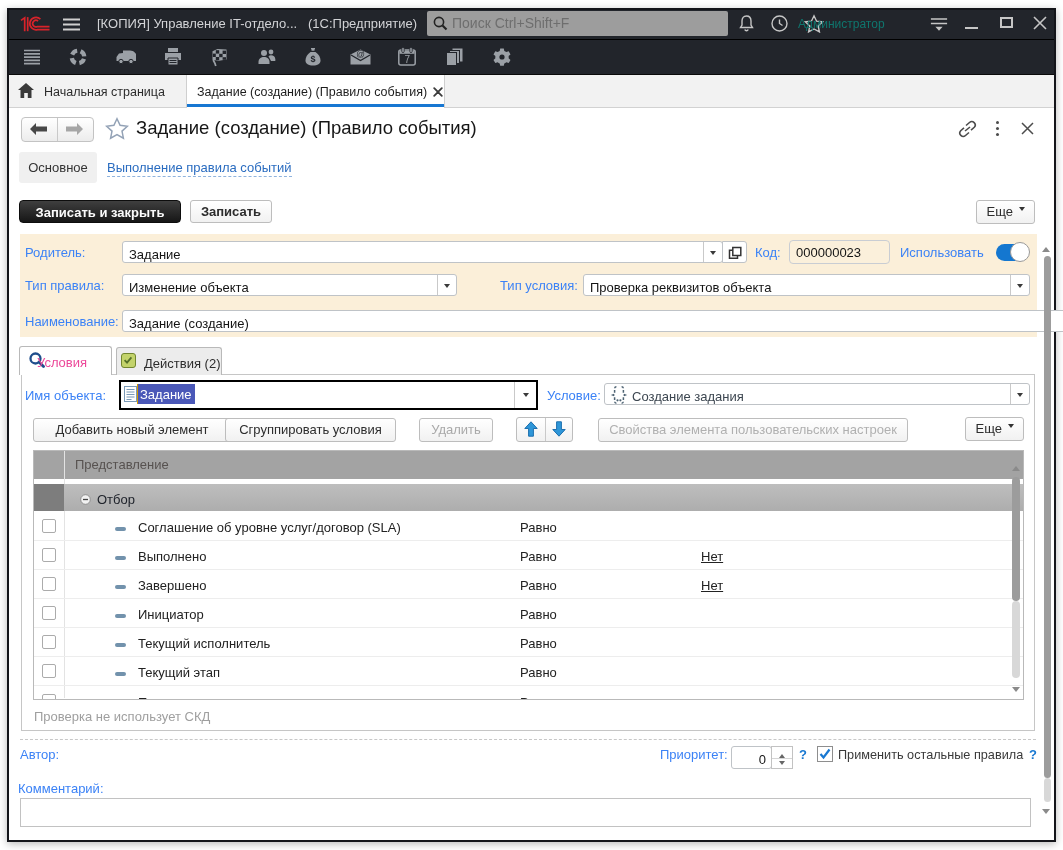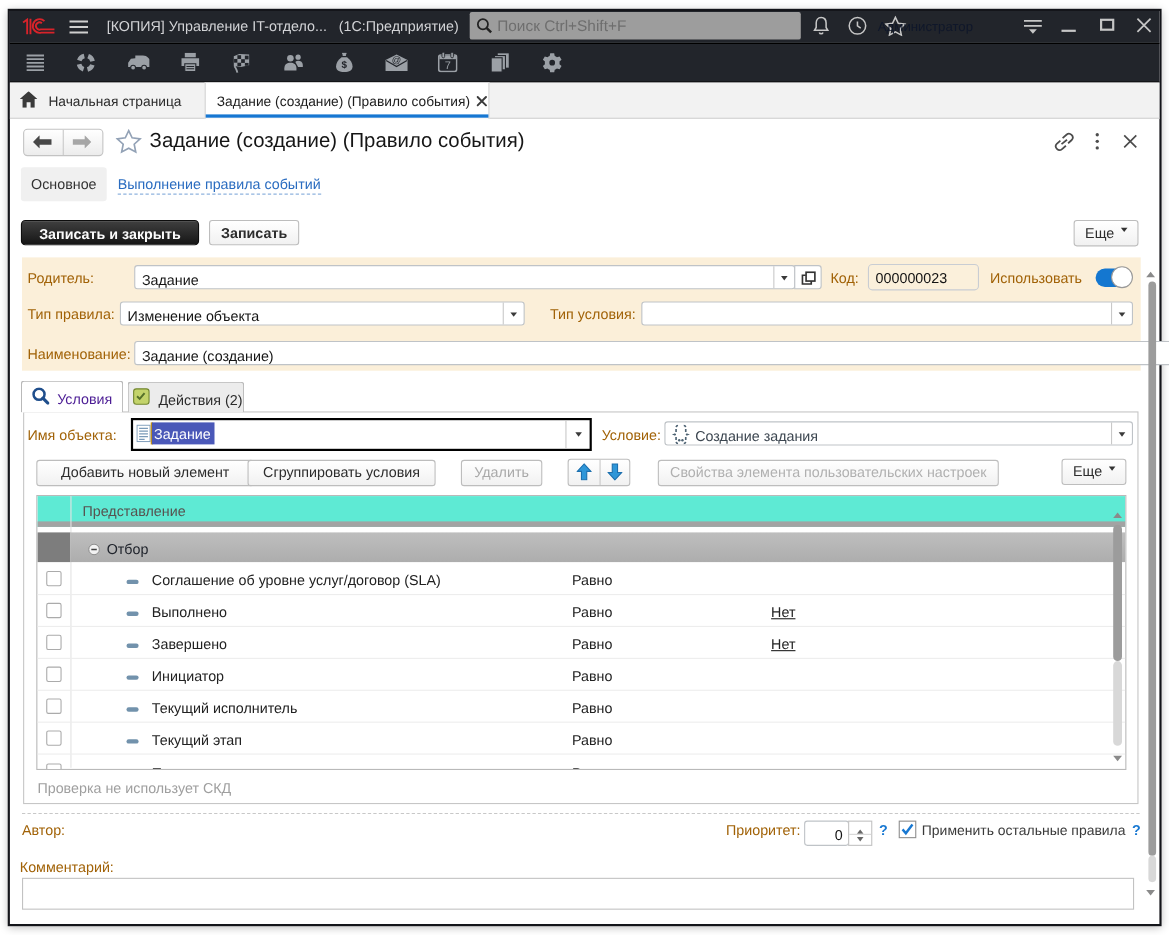--- a/index.html
+++ b/index.html
@@ -12,21 +12,21 @@
 .srch{left:427px;top:11px;width:301px;height:25px;background:#9d9d9d;border-radius:2px;color:#6e6e6e;font-size:14px;line-height:25px;}
 .atab{left:186px;top:75px;width:259px;height:33px;background:#fff;border-left:1px solid #cfcfcf;border-right:1px solid #cfcfcf;}
 .bluebar{left:187px;top:104px;width:257px;height:3px;background:#1777d2;}
 .navgrp{left:21px;top:117px;width:73px;height:25px;border:1px solid #c3c3c3;border-radius:4px;background:linear-gradient(#ffffff,#ececec);}
 .h1{left:136px;top:117px;font-size:18.5px;color:#161616;}
 .osn{left:19px;top:152px;width:78px;height:31px;background:#f0f0f0;border-radius:3px;color:#333;text-align:center;line-height:31px;}
 .lnk{left:107px;top:160px;color:#2a6cc0;border-bottom:1px dashed #8fb3de;padding-bottom:1px;}
 .btn{height:24px;border:1px solid #bdbdbd;border-radius:3px;background:linear-gradient(#ffffff,#f1f1f1);color:#2d2d2d;text-align:center;line-height:22px;font-size:13px;}
 .btndark{left:19px;top:200px;width:162px;height:23px;border-radius:4px;background:linear-gradient(#3f3f3f,#161616);color:#fbfbfb;text-align:center;line-height:23px;border:1px solid #0d0d0d;font-weight:bold;}
 .cream{left:20px;top:234px;width:1017px;height:103px;background:#fbefd9;}
-.lbl{color:#a16207;font-size:13px;}
+.lbl{color:#3b82f6;font-size:13px;}
 .inp{border:1px solid #bfc3c7;background:#fff;height:22px;font-size:13px;color:#141414;line-height:20px;border-radius:3px;}
 .inp .tx{position:absolute;left:6px;top:3px;white-space:nowrap;}
 .dd{position:absolute;right:0;top:0;width:19px;height:20px;border-left:1px solid #c9c9c9;}
 .dd:after{content:"";position:absolute;left:6px;top:9px;border:3.5px solid transparent;border-top:4.5px solid #3a3a3a;}
 .panel{left:21px;top:374px;width:1014px;height:357px;border:1px solid #c6c6c6;background:#fff;}
 .tabA{left:19px;top:346px;width:93px;height:29px;background:#fff;border:1px solid #b9b9b9;border-bottom:none;border-radius:3px 3px 0 0;z-index:3;}
 .tabB{left:116px;top:347px;width:106px;height:28px;background:#ececec;border:1px solid #b9b9b9;border-bottom:none;border-radius:3px 3px 0 0;z-index:2;}
 .tbl{left:33px;top:450px;width:991px;height:250px;border:1px solid #b9b9b9;background:#fff;overflow:hidden;z-index:4;}
 .row{position:absolute;left:0;width:989px;height:30px;border-bottom:1px solid #ededed;}
 .cb{position:absolute;left:8px;top:8px;width:14px;height:14px;border:1px solid #ababab;border-radius:2px;background:#fff;}
@@ -72,21 +72,21 @@
 </svg>
 <svg class="a" style="left:770px;top:14px" width="19" height="19" viewBox="0 0 19 19">
  <g stroke="#c6c6c6" stroke-width="1.4" fill="none">
       <circle cx="9.5" cy="9.5" r="7.5"></circle>
       <path d="M9.5,5.5 L9.5,9.5 L12.5,11.5"></path>
     </g>
 </svg>
 <svg class="a" style="left:804px;top:14px" width="20" height="19" viewBox="0 0 20 19">
  <path d="M10,1.8 L12.6,7.2 L18.6,7.9 L14.2,12 L15.4,17.9 L10,15 L4.6,17.9 L5.8,12 L1.4,7.9 L7.4,7.2 Z" fill="none" stroke="#c6c6c6" stroke-width="1.4"></path>
 </svg>
-<div class="a ttext" style="left:798px;top:17px;color:#0f172a;font-size:12px">Администратор</div>
+<div class="a ttext" style="left:798px;top:17px;color:#0f766e;font-size:12px">Администратор</div>
 <svg class="a" style="left:930px;top:16px" width="18" height="16" viewBox="0 0 20 16">
  <g stroke="#c6c6c6" stroke-width="1.8">
       <path d="M1,2.5 H19 M1,7.5 H19"></path>
     </g>
  <path d="M6,11 L14,11 L10,15.5 Z" fill="#c6c6c6"></path>
 </svg>
 <div class="a" style="left:965px;top:27px;width:13px;height:2px;background:#c6c6c6"></div>
 <div class="a" style="left:1000px;top:17px;width:13px;height:11px;border:2px solid #c6c6c6"></div>
 <svg class="a" style="left:1033px;top:16px" width="14" height="14" viewBox="0 0 14 14">
     <g stroke="#c6c6c6" stroke-width="1.6">
@@ -221,40 +221,41 @@
   </div>
 <div class="a lbl" style="left:755px;top:245px">Код:</div>
 <div class="a" style="left:789px;top:240px;width:101px;height:24px;background:#fbf0db;border:1px solid #c9cdd3;border-radius:4px;font-size:13px;color:#141414">
     <span style="position:absolute;left:6px;top:4px">000000023</span>
   </div>
 <div class="a lbl" style="left:900px;top:245px">Использовать</div>
 <div class="a" style="left:996px;top:244px;width:30px;height:17px;border-radius:9px;background:#1477d0"></div>
 <div class="a" style="left:1010px;top:242px;width:20px;height:20px;border-radius:50%;background:#fff;border:1px solid #999;"></div>
 
 <div class="a lbl" style="left:25px;top:278px">Тип правила:</div>
-<div class="a inp" style="left:109px;top:274px;width:368px;text-decoration:underline;">
+<div class="a inp" style="left:122px;top:274px;width:335px;text-decoration:underline;">
     <span class="tx">Изменение объекта</span>
     <span class="dd"></span>
   </div>
 <div class="a lbl" style="left:500px;top:278px">Тип условия:</div>
 <div class="a inp" style="left:583px;top:274px;width:447px;">
+    <span class="tx">Проверка реквизитов объекта</span>
     <span class="dd"></span>
   </div>
 <div class="a lbl" style="left:25px;top:314px">Наименование:</div>
 <div class="a inp" style="left:122px;top:310px;width:1060px;">
     <span class="tx">Задание (создание)</span>
   </div>
 
 <div class="a panel"></div>
 <div class="a tabA"></div>
 <svg class="a" style="left:29px;top:352px;z-index:4" width="16" height="16" viewBox="0 0 16 16">
     <circle cx="6.5" cy="6.5" r="5" fill="none" stroke="#1f4e8c" stroke-width="2.3"></circle>
     <path d="M10,10 L14.5,14.5" stroke="#1f4e8c" stroke-width="2.8" stroke-linecap="round"></path>
   </svg>
-<div class="a" style="left:52px;top:355px;color:#4c1d95;z-index:4">Условия</div>
+<div class="a" style="left:37px;top:355px;color:#ec4899;z-index:4">Условия</div>
 <div class="a tabB"></div>
 <div class="a" style="left:121px;top:353px;width:15px;height:15px;background:#c3d36b;border:1.5px solid #72862f;border-radius:3px;z-index:4"><svg width="12" height="12" viewBox="0 0 12 12">
       <path d="M2.6,6.2 L5,8.6 L9.4,3.4" fill="none" stroke="#55702a" stroke-width="1.8"></path>
     </svg></div>
 <div class="a" style="left:144px;top:356px;color:#2c2c2c;z-index:4">Действия (2)</div>
 
 <div class="a lbl" style="left:25px;top:388px;z-index:4">Имя объекта:</div>
 <div class="a" style="left:119px;top:380px;width:419px;height:30px;border:2px solid #000;background:#fff;z-index:4">
  <svg style="position:absolute;left:3px;top:4px" width="13" height="16" viewBox="0 0 13 16">
       <rect x="0.5" y="0.5" width="12" height="15" fill="#fff" stroke="#7a9ab8"></rect>
@@ -289,21 +290,21 @@
 <svg class="a" style="left:524px;top:421px;z-index:5" width="14" height="16" viewBox="0 0 14 16">
     <path d="M7,0.8 L13.2,7.5 L9.4,7.5 L9.4,15.2 L4.6,15.2 L4.6,7.5 L0.8,7.5 Z" fill="#2e96d8" stroke="#1c6fae" stroke-width="1"></path>
   </svg>
 <svg class="a" style="left:552px;top:421px;z-index:5" width="14" height="16" viewBox="0 0 14 16">
     <path d="M7,15.2 L13.2,8.5 L9.4,8.5 L9.4,0.8 L4.6,0.8 L4.6,8.5 L0.8,8.5 Z" fill="#2e96d8" stroke="#1c6fae" stroke-width="1"></path>
   </svg>
 <div class="a btn" style="left:598px;top:418px;width:310px;z-index:4;color:#b0b0b0">Свойства элемента пользовательских настроек</div>
 <div class="a btn" style="left:965px;top:417px;width:59px;z-index:4">Еще <span style="display:inline-block;vertical-align:2px;border:3.5px solid transparent;border-top:4px solid #333;margin-left:2px"></span></div>
 
 <div class="a tbl">
- <div style="position:absolute;left:0;top:0;width:989px;height:28px;border-bottom:5px solid #a3a3a3;background:#5eead4">
+ <div style="position:absolute;left:0;top:0;width:989px;height:28px;border-bottom:7px solid #a3a3a3;background:#a3a3a3">
       <span style="position:absolute;left:41px;top:6px;color:#575250">Представление</span>
     </div>
  <div style="position:absolute;left:30px;top:0;width:1px;height:247px;background:#e3e3e3"></div>
  <div style="position:absolute;left:0;top:33px;width:30px;height:27px;background:#7d7d7d"></div>
  <div style="position:absolute;left:30px;top:33px;width:959px;height:27px;background:linear-gradient(#bebebe,#adadad)"></div>
  <svg style="position:absolute;left:46px;top:43px" width="11" height="11" viewBox="0 0 11 11">
       <circle cx="5.5" cy="5.5" r="4.8" fill="#f2f2f2" stroke="#8a8a8a" stroke-width="0.9"></circle>
       <path d="M3,5.5 H8" stroke="#444" stroke-width="1.3"></path>
     </svg>
  <div style="position:absolute;left:63px;top:41px;color:#20242c">Отбор</div>

